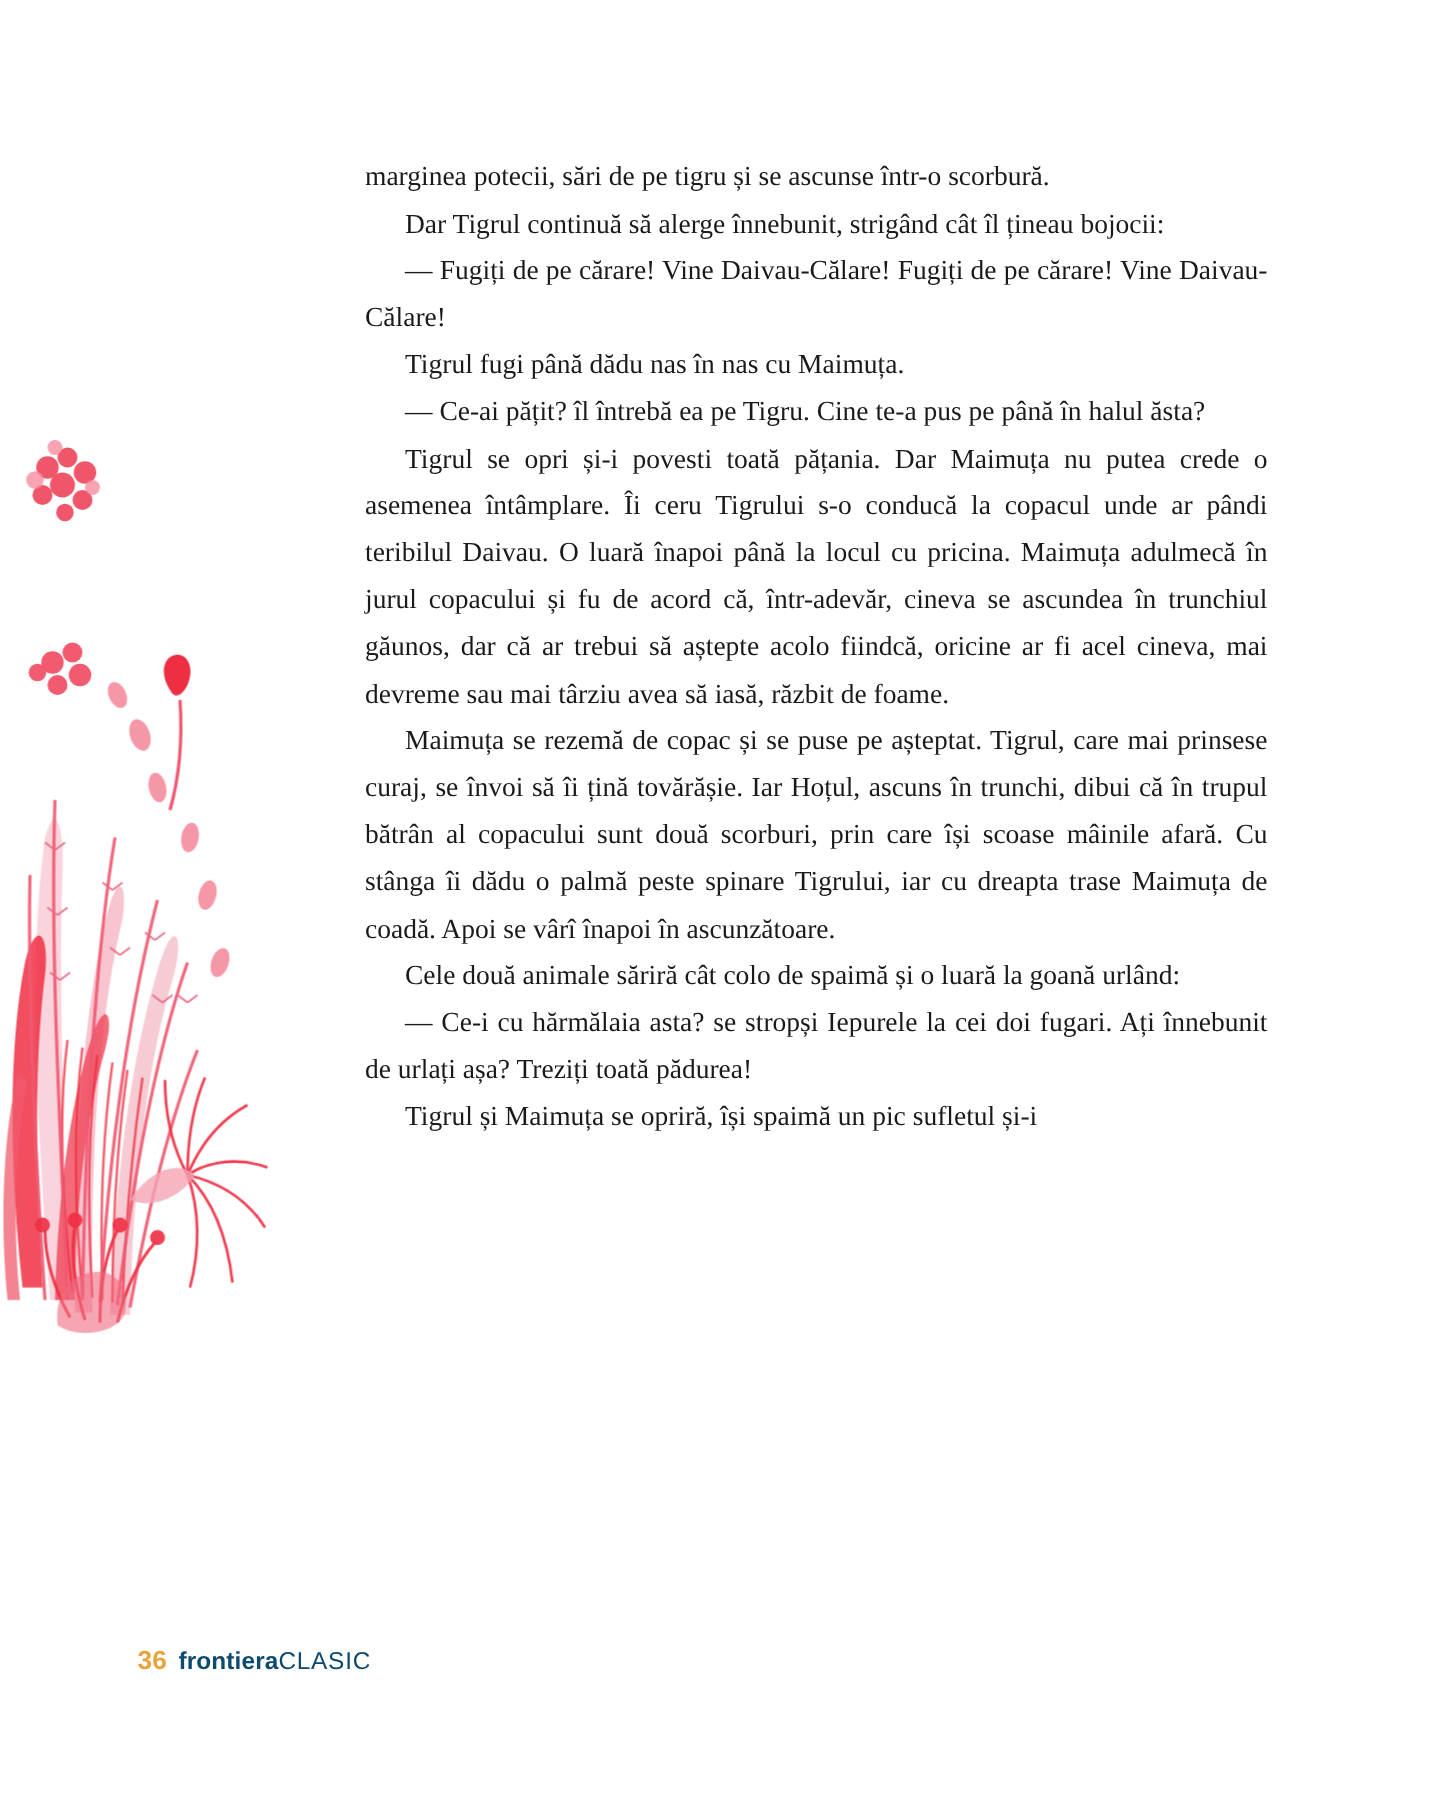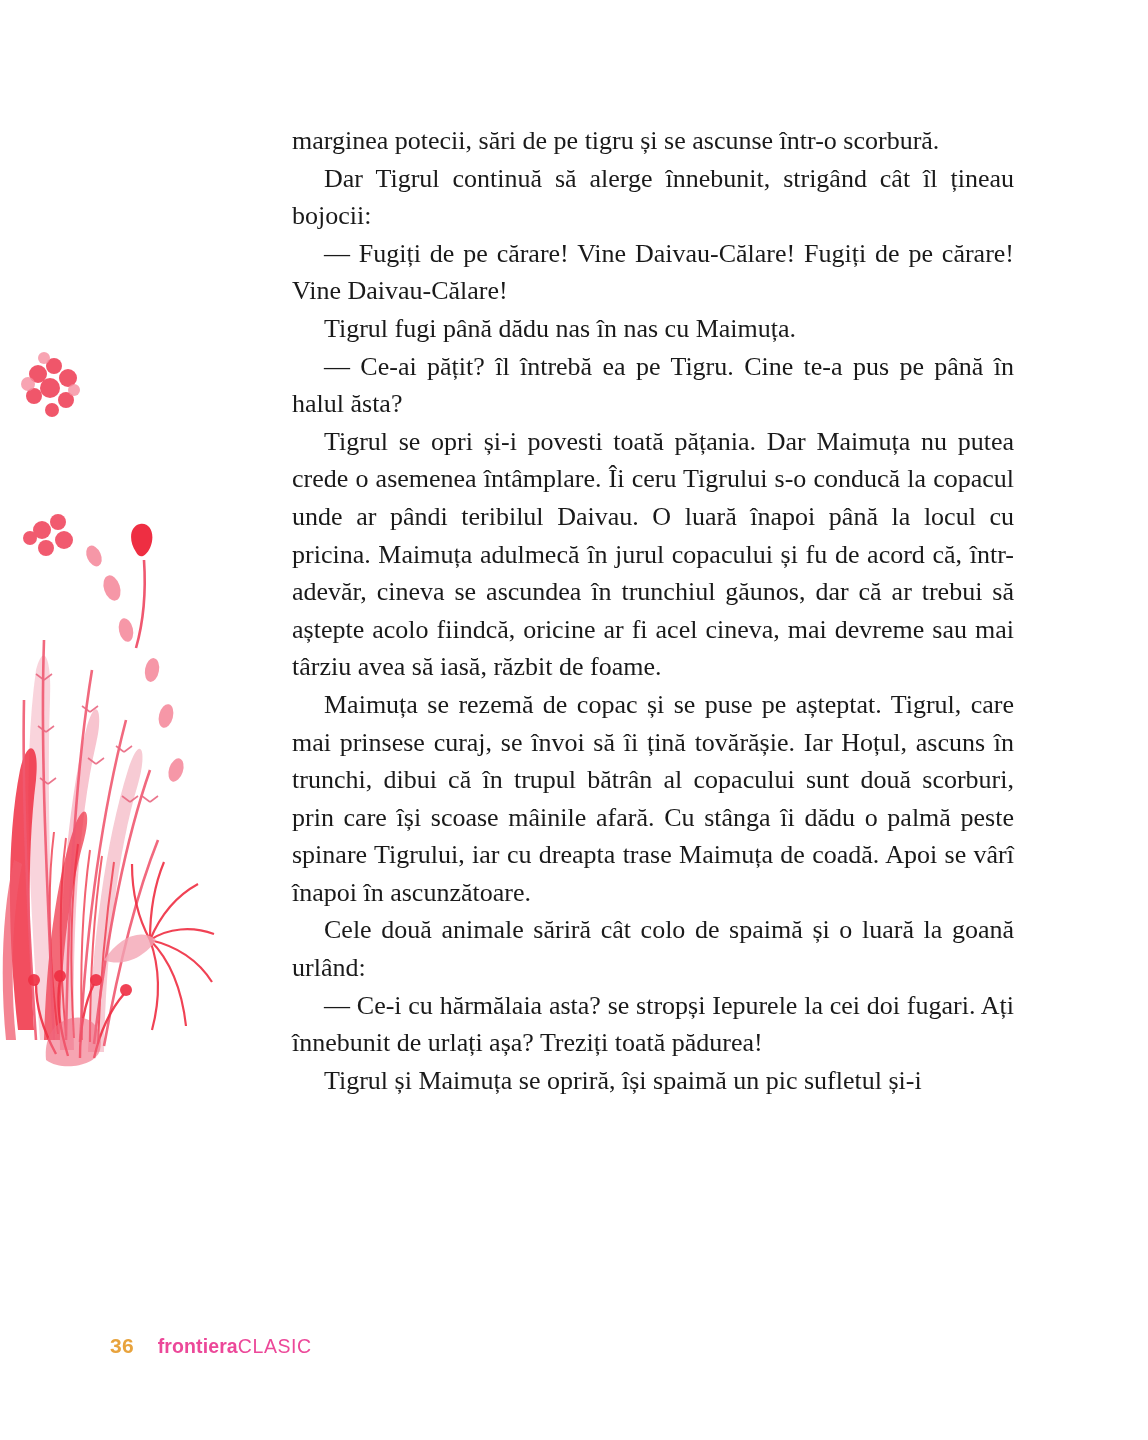--- a/index.html
+++ b/index.html
@@ -28,52 +28,52 @@
   
   .page-body {
     position: absolute;
     left: 292px;
     top: 122px;
     width: 722px;
   }
 
   .para {
     margin: 0;
-    font-size: 26px;
+    font-size: 22px;
     line-height: 37.6px;
     color: #1a1a1a;
     text-align: justify;
     text-indent: 32px;
     font-family: "Liberation Serif", serif;
     -webkit-font-smoothing: antialiased;
   }
   .para.no-indent {
     text-indent: 0;
   }
 
   
   .footer {
     position: absolute;
     left: 110px;
-    bottom: 82px;
+    bottom: 99px;
     display: flex;
     align-items: baseline;
-    gap: 24px;
+    gap: 9px;
   }
   .folio {
     font-family: "Liberation Sans", sans-serif;
     font-weight: bold;
     font-size: 21px;
     color: #e8a33d;
     letter-spacing: 0.2px;
   }
   .imprint {
     font-family: "Liberation Sans", sans-serif;
     font-size: 19.5px;
-    color: #ec4899;
+    color: #0c4a6e;
     letter-spacing: 0.1px;
   }
   .imprint .brand-bold {
     font-weight: bold;
   }
   .imprint .brand-light {
     font-weight: normal;
     letter-spacing: 0.6px;
   }
 </style>

